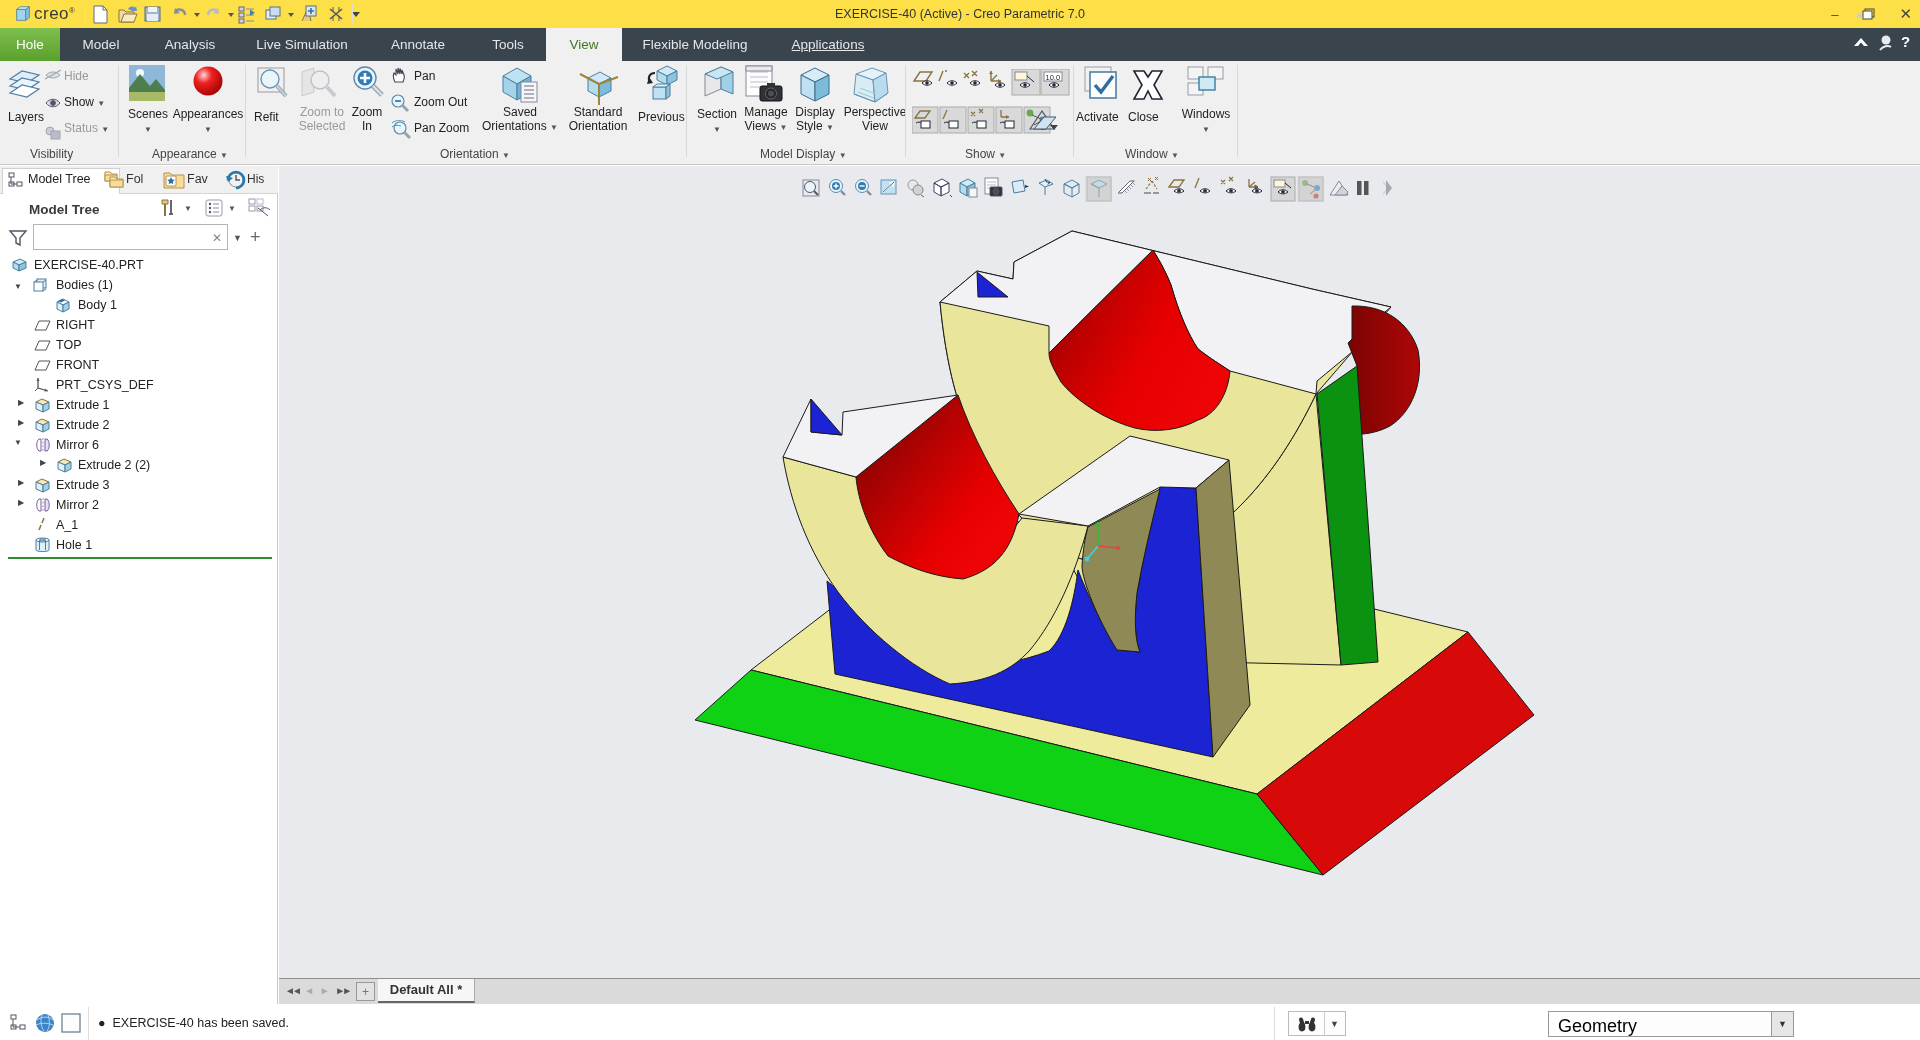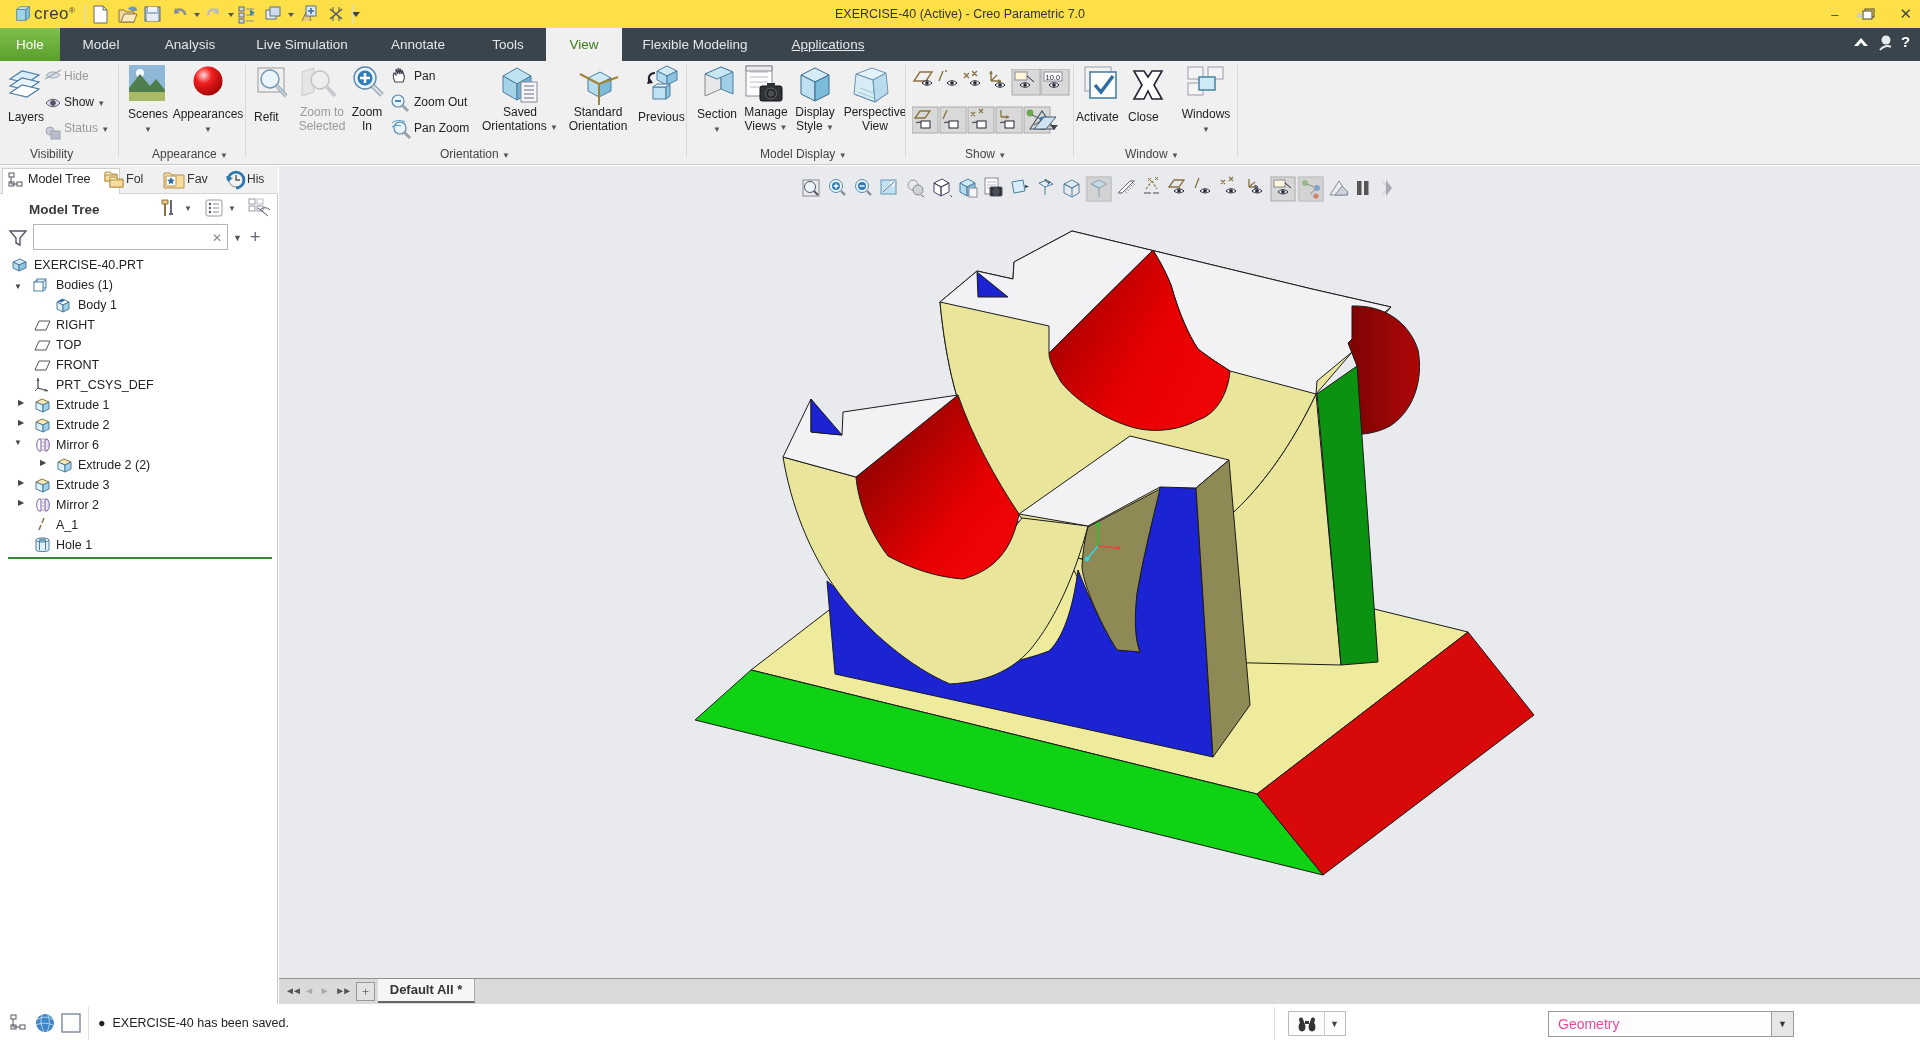--- a/index.html
+++ b/index.html
@@ -759,14 +759,14 @@
       <path d="M2 6 C2 3 5 3 6 5 L8 11 L4 12 Z"></path>
       <path d="M18 6 C18 3 15 3 14 5 L12 11 L16 12 Z"></path>
       <ellipse cx="5" cy="13" rx="3.4" ry="4.4"></ellipse>
       <ellipse cx="15" cy="13" rx="3.4" ry="4.4"></ellipse>
       <rect x="8" y="7" width="4" height="3"></rect>
     </g>
   </svg>
 <div class="abs" style="left:1324px;top:1011px;width:1px;height:25px;background:#ccc"></div>
 <div class="abs" style="left:1330px;top:1019px;font-size:9px;color:#444">▼</div>
 <div class="abs" style="left:1548px;top:1011px;width:246px;height:26px;border:1px solid #9a9a9a;background:#fdfdfd"></div>
-<div class="abs" style="left:1558px;top:1016px;font-size:14px;color:#ec4899">Geometry</div>
+<div class="abs" style="left:1558px;top:1016px;font-size:18px;color:#000000">Geometry</div>
 <div class="abs" style="left:1771px;top:1012px;width:22px;height:24px;background:#e6e6e6;border-left:1px solid #9a9a9a;text-align:center"><span style="font-size:9px;color:#333;line-height:24px">▼</span></div>
 
 </body></html>

